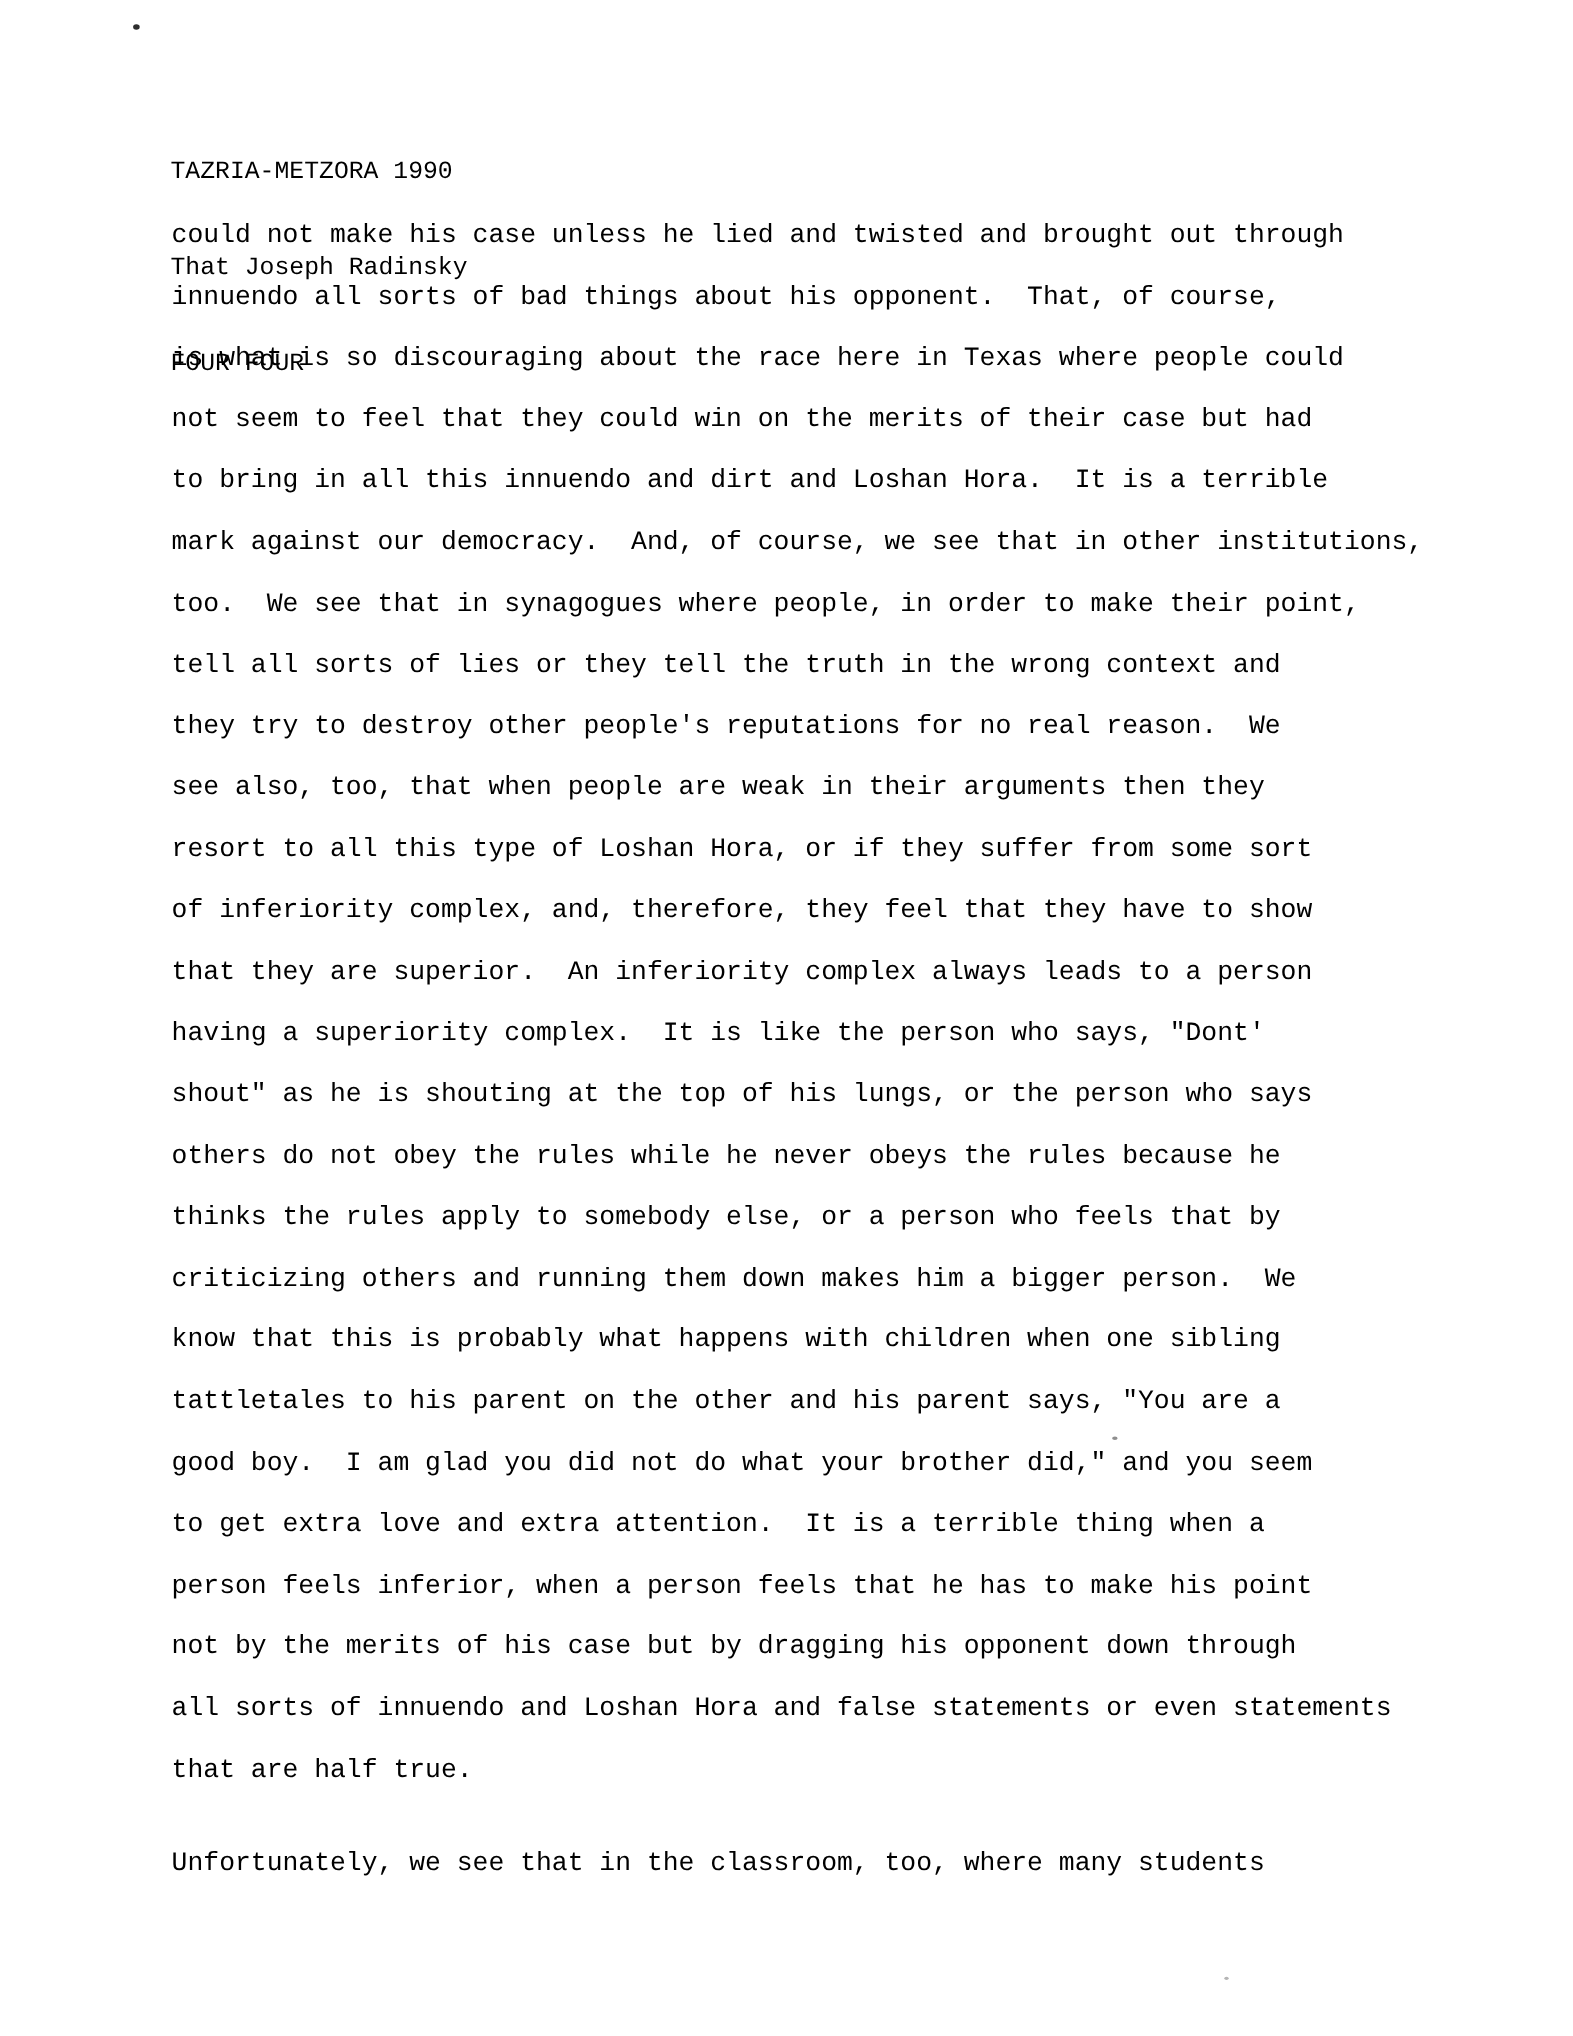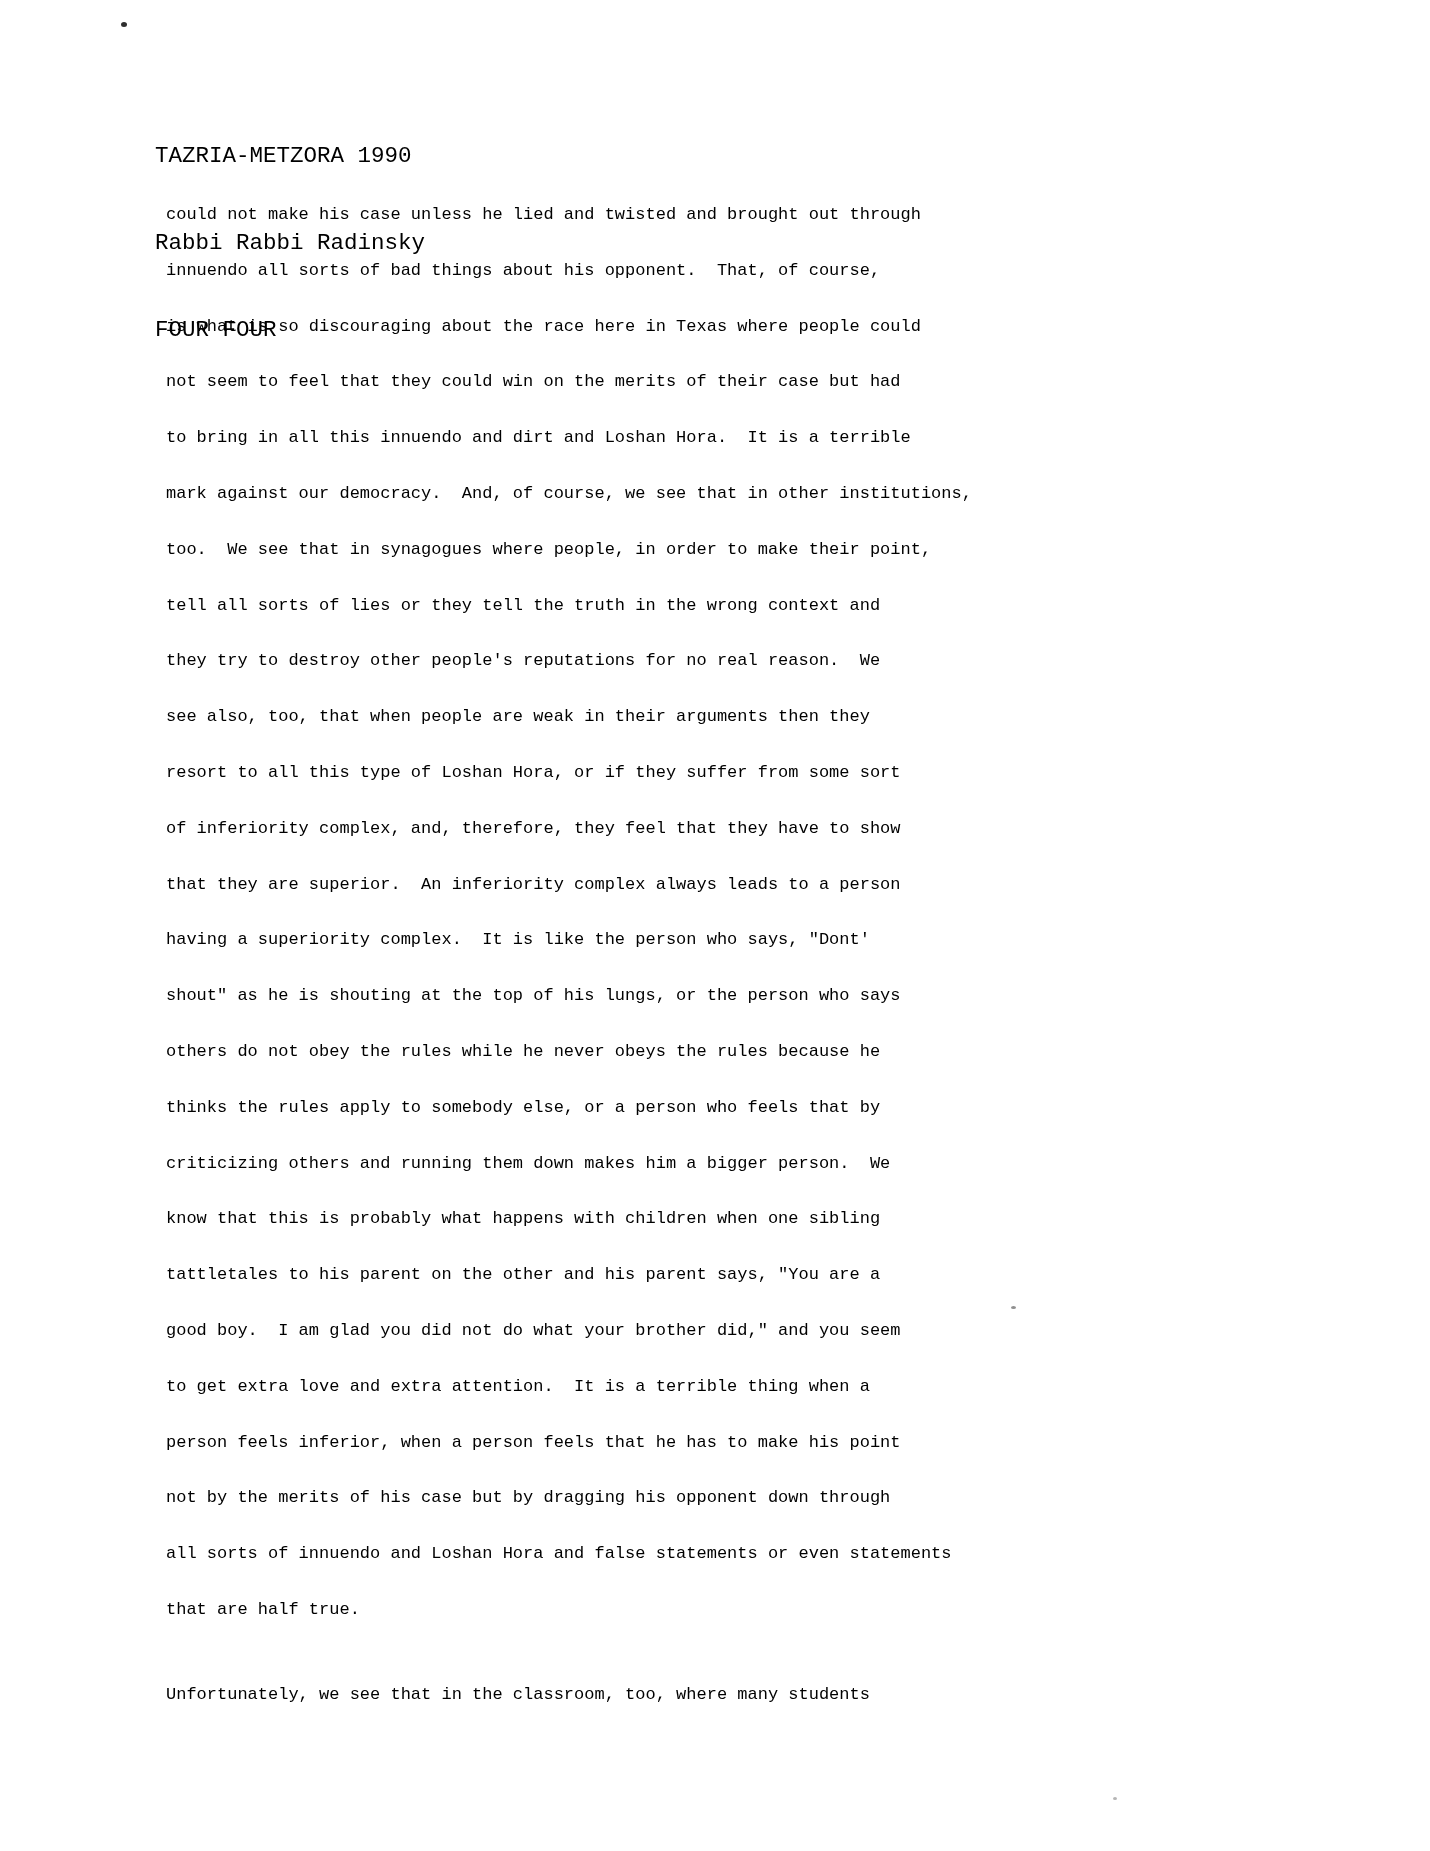--- a/index.html
+++ b/index.html
@@ -22,22 +22,22 @@
   .doc-header {
     position: absolute;
     left: 155px;
     top: 84px;
     font-size: 22.5px;
     line-height: 29px;
     white-space: pre;
   }
   .para {
     position: absolute;
-    left: 166px;
-    font-size: 17px;
+    left: 156px;
+    font-size: 24px;
     line-height: 55.8px;
     white-space: pre;
   }
   .para-1 { top: 187px; }
   .para-2 { top: 1667px; }
   .text-line { white-space: pre; }
   .speck {
     position: absolute;
     border-radius: 50%;
   }
@@ -59,21 +59,21 @@
 </style>
 </head>
 <body>
 
 <div class="page">
 
   <span class="speck speck-top-left"></span>
 
   <div class="doc-header">
     <div>TAZRIA-METZORA 1990</div>
-    <div>Rabbi Rabbi Radinsky</div>
+    <div>That Joseph Radinsky</div>
     <div>FOUR FOUR</div>
   </div>
 
   <div class="para para-1"><div class="text-line">could not make his case unless he lied and twisted and brought out through</div><div class="text-line">innuendo all sorts of bad things about his opponent.  That, of course,</div><div class="text-line">is what is so discouraging about the race here in Texas where people could</div><div class="text-line">not seem to feel that they could win on the merits of their case but had</div><div class="text-line">to bring in all this innuendo and dirt and Loshan Hora.  It is a terrible</div><div class="text-line">mark against our democracy.  And, of course, we see that in other institutions,</div><div class="text-line">too.  We see that in synagogues where people, in order to make their point,</div><div class="text-line">tell all sorts of lies or they tell the truth in the wrong context and</div><div class="text-line">they try to destroy other people's reputations for no real reason.  We</div><div class="text-line">see also, too, that when people are weak in their arguments then they</div><div class="text-line">resort to all this type of Loshan Hora, or if they suffer from some sort</div><div class="text-line">of inferiority complex, and, therefore, they feel that they have to show</div><div class="text-line">that they are superior.  An inferiority complex always leads to a person</div><div class="text-line">having a superiority complex.  It is like the person who says, "Dont'</div><div class="text-line">shout" as he is shouting at the top of his lungs, or the person who says</div><div class="text-line">others do not obey the rules while he never obeys the rules because he</div><div class="text-line">thinks the rules apply to somebody else, or a person who feels that by</div><div class="text-line">criticizing others and running them down makes him a bigger person.  We</div><div class="text-line">know that this is probably what happens with children when one sibling</div><div class="text-line">tattletales to his parent on the other and his parent says, "You are a</div><div class="text-line">good boy.  I am glad you did not do what your brother did," and you seem</div><div class="text-line">to get extra love and extra attention.  It is a terrible thing when a</div><div class="text-line">person feels inferior, when a person feels that he has to make his point</div><div class="text-line">not by the merits of his case but by dragging his opponent down through</div><div class="text-line">all sorts of innuendo and Loshan Hora and false statements or even statements</div><div class="text-line">that are half true.</div></div>
 
   <span class="speck speck-mid-right"></span>
 
   <div class="para para-2"><div class="text-line">Unfortunately, we see that in the classroom, too, where many students</div></div>
 
   <span class="speck speck-bottom-right"></span>

